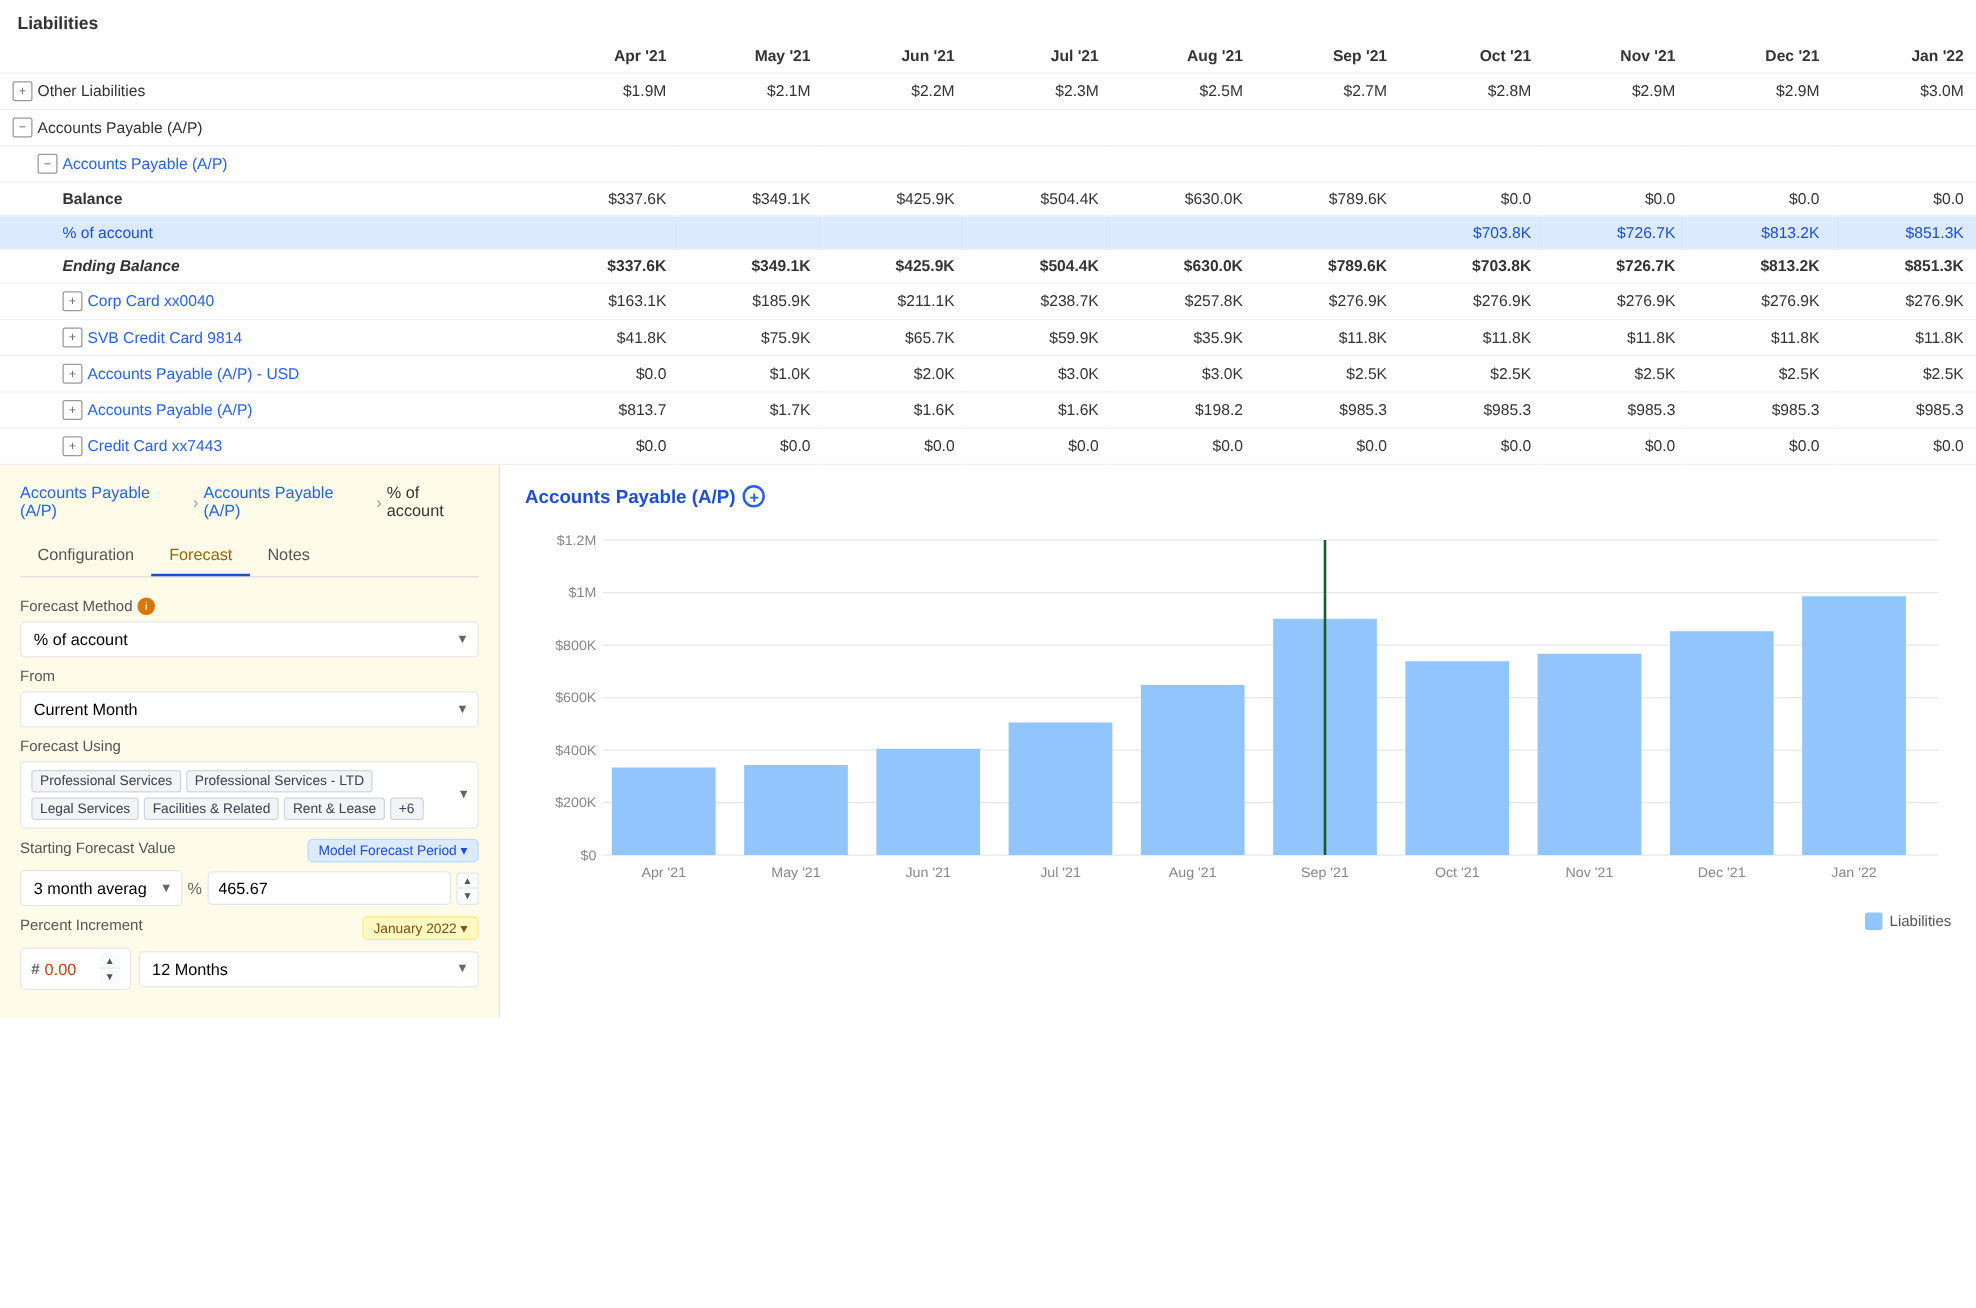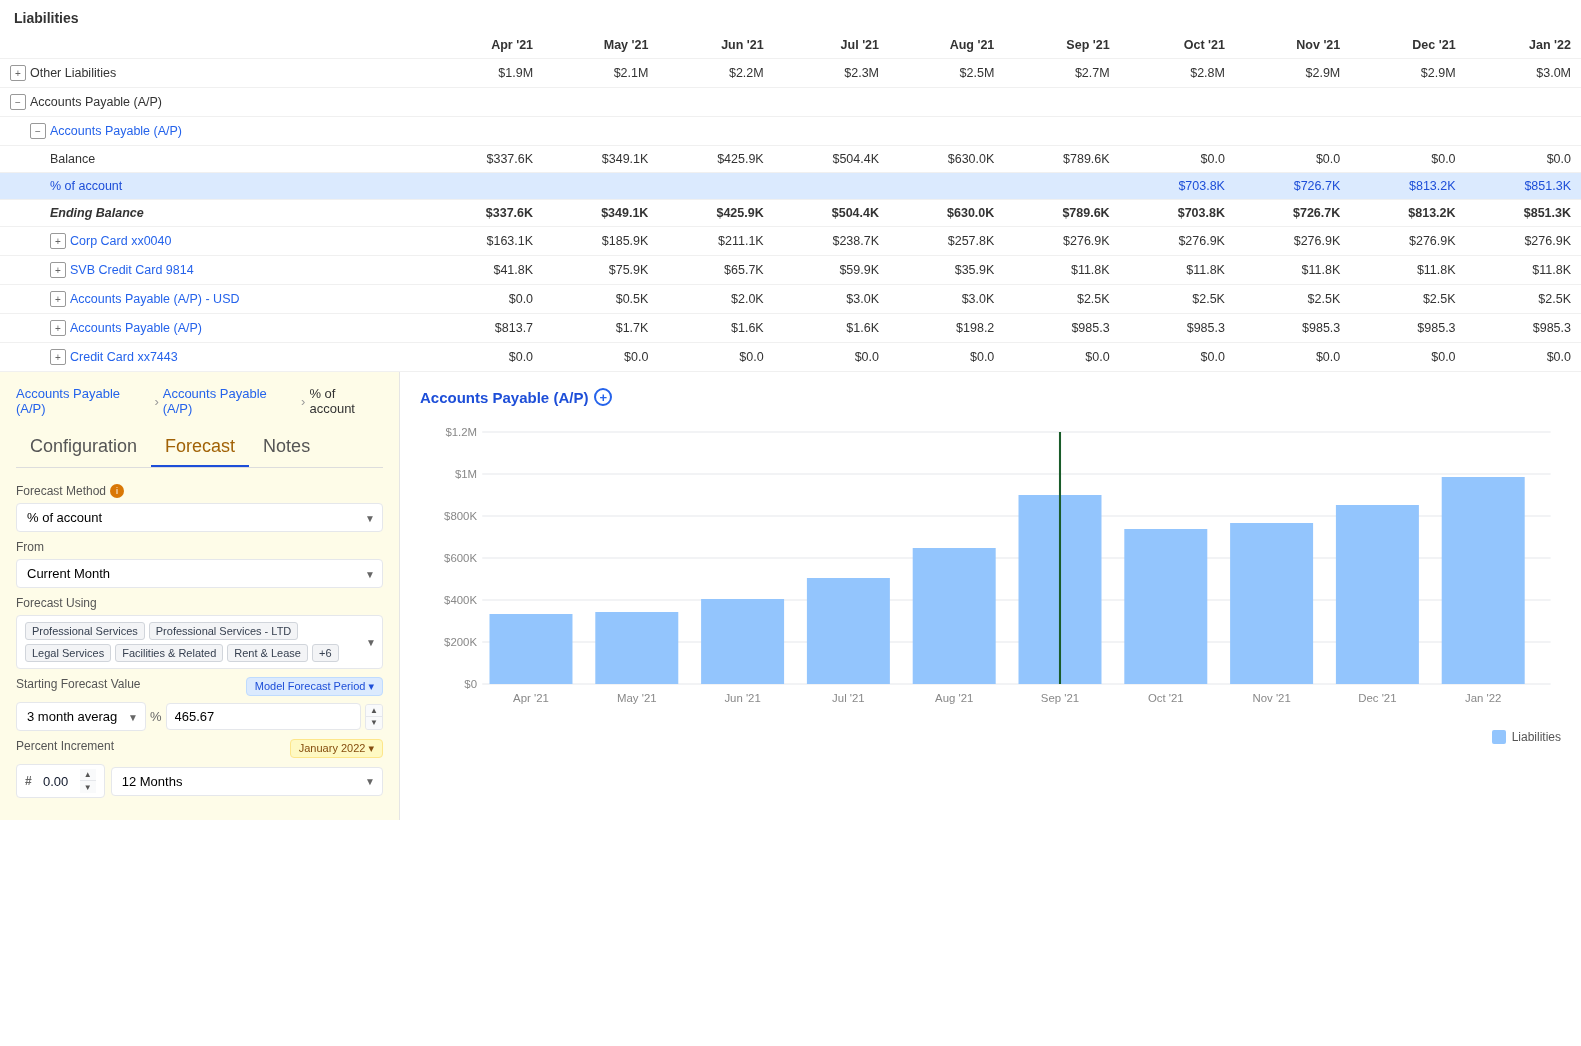--- a/index.html
+++ b/index.html
@@ -24,21 +24,21 @@
     .left-panel { width: 400px; flex-shrink: 0; background: #fefce8; border-right: 1px solid #e5e5e5; padding: 14px 16px; }
     .right-panel { flex: 1; padding: 16px 20px; }
 
     .breadcrumb { font-size: 13px; color: #555; margin-bottom: 12px; display: flex; align-items: center; gap: 4px; }
     .breadcrumb .bc-link { color: #2563eb; cursor: pointer; }
     .breadcrumb .bc-sep { color: #999; }
     .breadcrumb .bc-current { color: #333; font-weight: 500; }
 
     
     .tabs { display: flex; gap: 0; border-bottom: 1px solid #ddd; margin-bottom: 16px; }
-    .tab { padding: 8px 14px; cursor: pointer; font-size: 18px; color: #555; border-bottom: 2px solid transparent; }
+    .tab { padding: 8px 14px; cursor: pointer; font-size: 13px; color: #555; border-bottom: 2px solid transparent; }
     .tab.active { color: #a16207; border-bottom: 2px solid #1d4ed8; font-weight: 500; }
 
     
     .field-group { margin-bottom: 8px; }
     .field-label { font-size: 12px; color: #555; margin-bottom: 5px; display: flex; align-items: center; gap: 4px; }
     .info-icon { width: 14px; height: 14px; border-radius: 50%; background: #d97706; color: #fff; font-size: 9px; display: inline-flex; align-items: center; justify-content: center; cursor: pointer; }
     .select-wrapper { position: relative; }
     .select-wrapper select { width: 100%; padding: 6px 28px 6px 10px; border: 1px solid #e5e7eb; border-radius: 4px; font-size: 13px; background: #fff; appearance: none; cursor: pointer; }
     .select-arrow { position: absolute; right: 8px; top: 50%; transform: translateY(-50%); color: #666; pointer-events: none; font-size: 10px; }
 
@@ -56,21 +56,21 @@
     .sfv-input { flex: 1; border: 1px solid #e5e7eb; border-radius: 4px; padding: 5px 8px; font-size: 13px; }
     .sfv-spinner { display: flex; flex-direction: column; border: 1px solid #e5e7eb; border-radius: 3px; overflow: hidden; }
     .sfv-spinner-btn { width: 16px; height: 12px; background: #f9fafb; border: none; cursor: pointer; font-size: 8px; display: flex; align-items: center; justify-content: center; color: #555; }
     .sfv-spinner-btn:first-child { border-bottom: 1px solid #e5e7eb; }
 
     
     .pi-row { display: flex; align-items: center; justify-content: space-between; margin-bottom: 6px; }
     .pi-badge { background: #fef9c3; color: #854d0e; border: 1px solid #fde68a; border-radius: 4px; padding: 2px 8px; font-size: 11px; cursor: pointer; display: flex; align-items: center; gap: 3px; text-align: center; }
     .pi-input-row { display: flex; align-items: center; gap: 6px; }
     .hash-spinner { display: flex; align-items: center; gap: 4px; border: 1px solid #e5e7eb; border-radius: 4px; padding: 4px 8px; background: #fff; }
-    .pi-value { font-size: 13px; color: #0f172a; width: 40px; text-align: center; }
+    .pi-value { font-size: 13px; color: #c2410c; width: 40px; }
     .pi-spinner-btns { display: flex; flex-direction: column; }
     .hash-icon { color: #666; font-size: 12px; font-weight: bold; }
     .pi-months-select { flex: 1; }
 
     
     .chart-title { font-size: 15px; font-weight: 600; color: #1d4ed8; margin-bottom: 16px; display: flex; align-items: center; gap: 6px; }
     .chart-plus { width: 18px; height: 18px; border-radius: 50%; border: 2px solid #2563eb; color: #2563eb; display: inline-flex; align-items: center; justify-content: center; font-size: 13px; cursor: pointer; }
     .chart-container { position: relative; width: 100%; height: 300px; }
     .chart-svg { width: 100%; height: 100%; }
     .chart-legend { display: flex; align-items: center; gap: 6px; margin-top: 8px; justify-content: flex-end; }
@@ -146,21 +146,21 @@
           <td></td>
           <td></td>
           <td></td>
           <td></td>
           <td></td>
           <td></td>
           <td></td>
         </tr>
         <tr>
           <td>
-            <div class="row-label" style="padding-left: 40px;">
+            <div class="row-label" style="padding-left: 40px; font-weight: bold;">
               <span>Balance</span>
             </div>
           </td>
           <td>$337.6K</td>
           <td>$349.1K</td>
           <td>$425.9K</td>
           <td>$504.4K</td>
           <td>$630.0K</td>
           <td>$789.6K</td>
           <td>$0.0</td>
@@ -239,21 +239,21 @@
           <td>$11.8K</td>
         </tr>
         <tr>
           <td>
             <div class="row-label" style="padding-left: 40px;">
               <span class="icon-btn">+</span>
               <span class="link-text">Accounts Payable (A/P) - USD</span>
             </div>
           </td>
           <td>$0.0</td>
-          <td>$0.5K</td>
+          <td>$1.0K</td>
           <td>$2.0K</td>
           <td>$3.0K</td>
           <td>$3.0K</td>
           <td>$2.5K</td>
           <td>$2.5K</td>
           <td>$2.5K</td>
           <td>$2.5K</td>
           <td>$2.5K</td>
         </tr>
         <tr>

